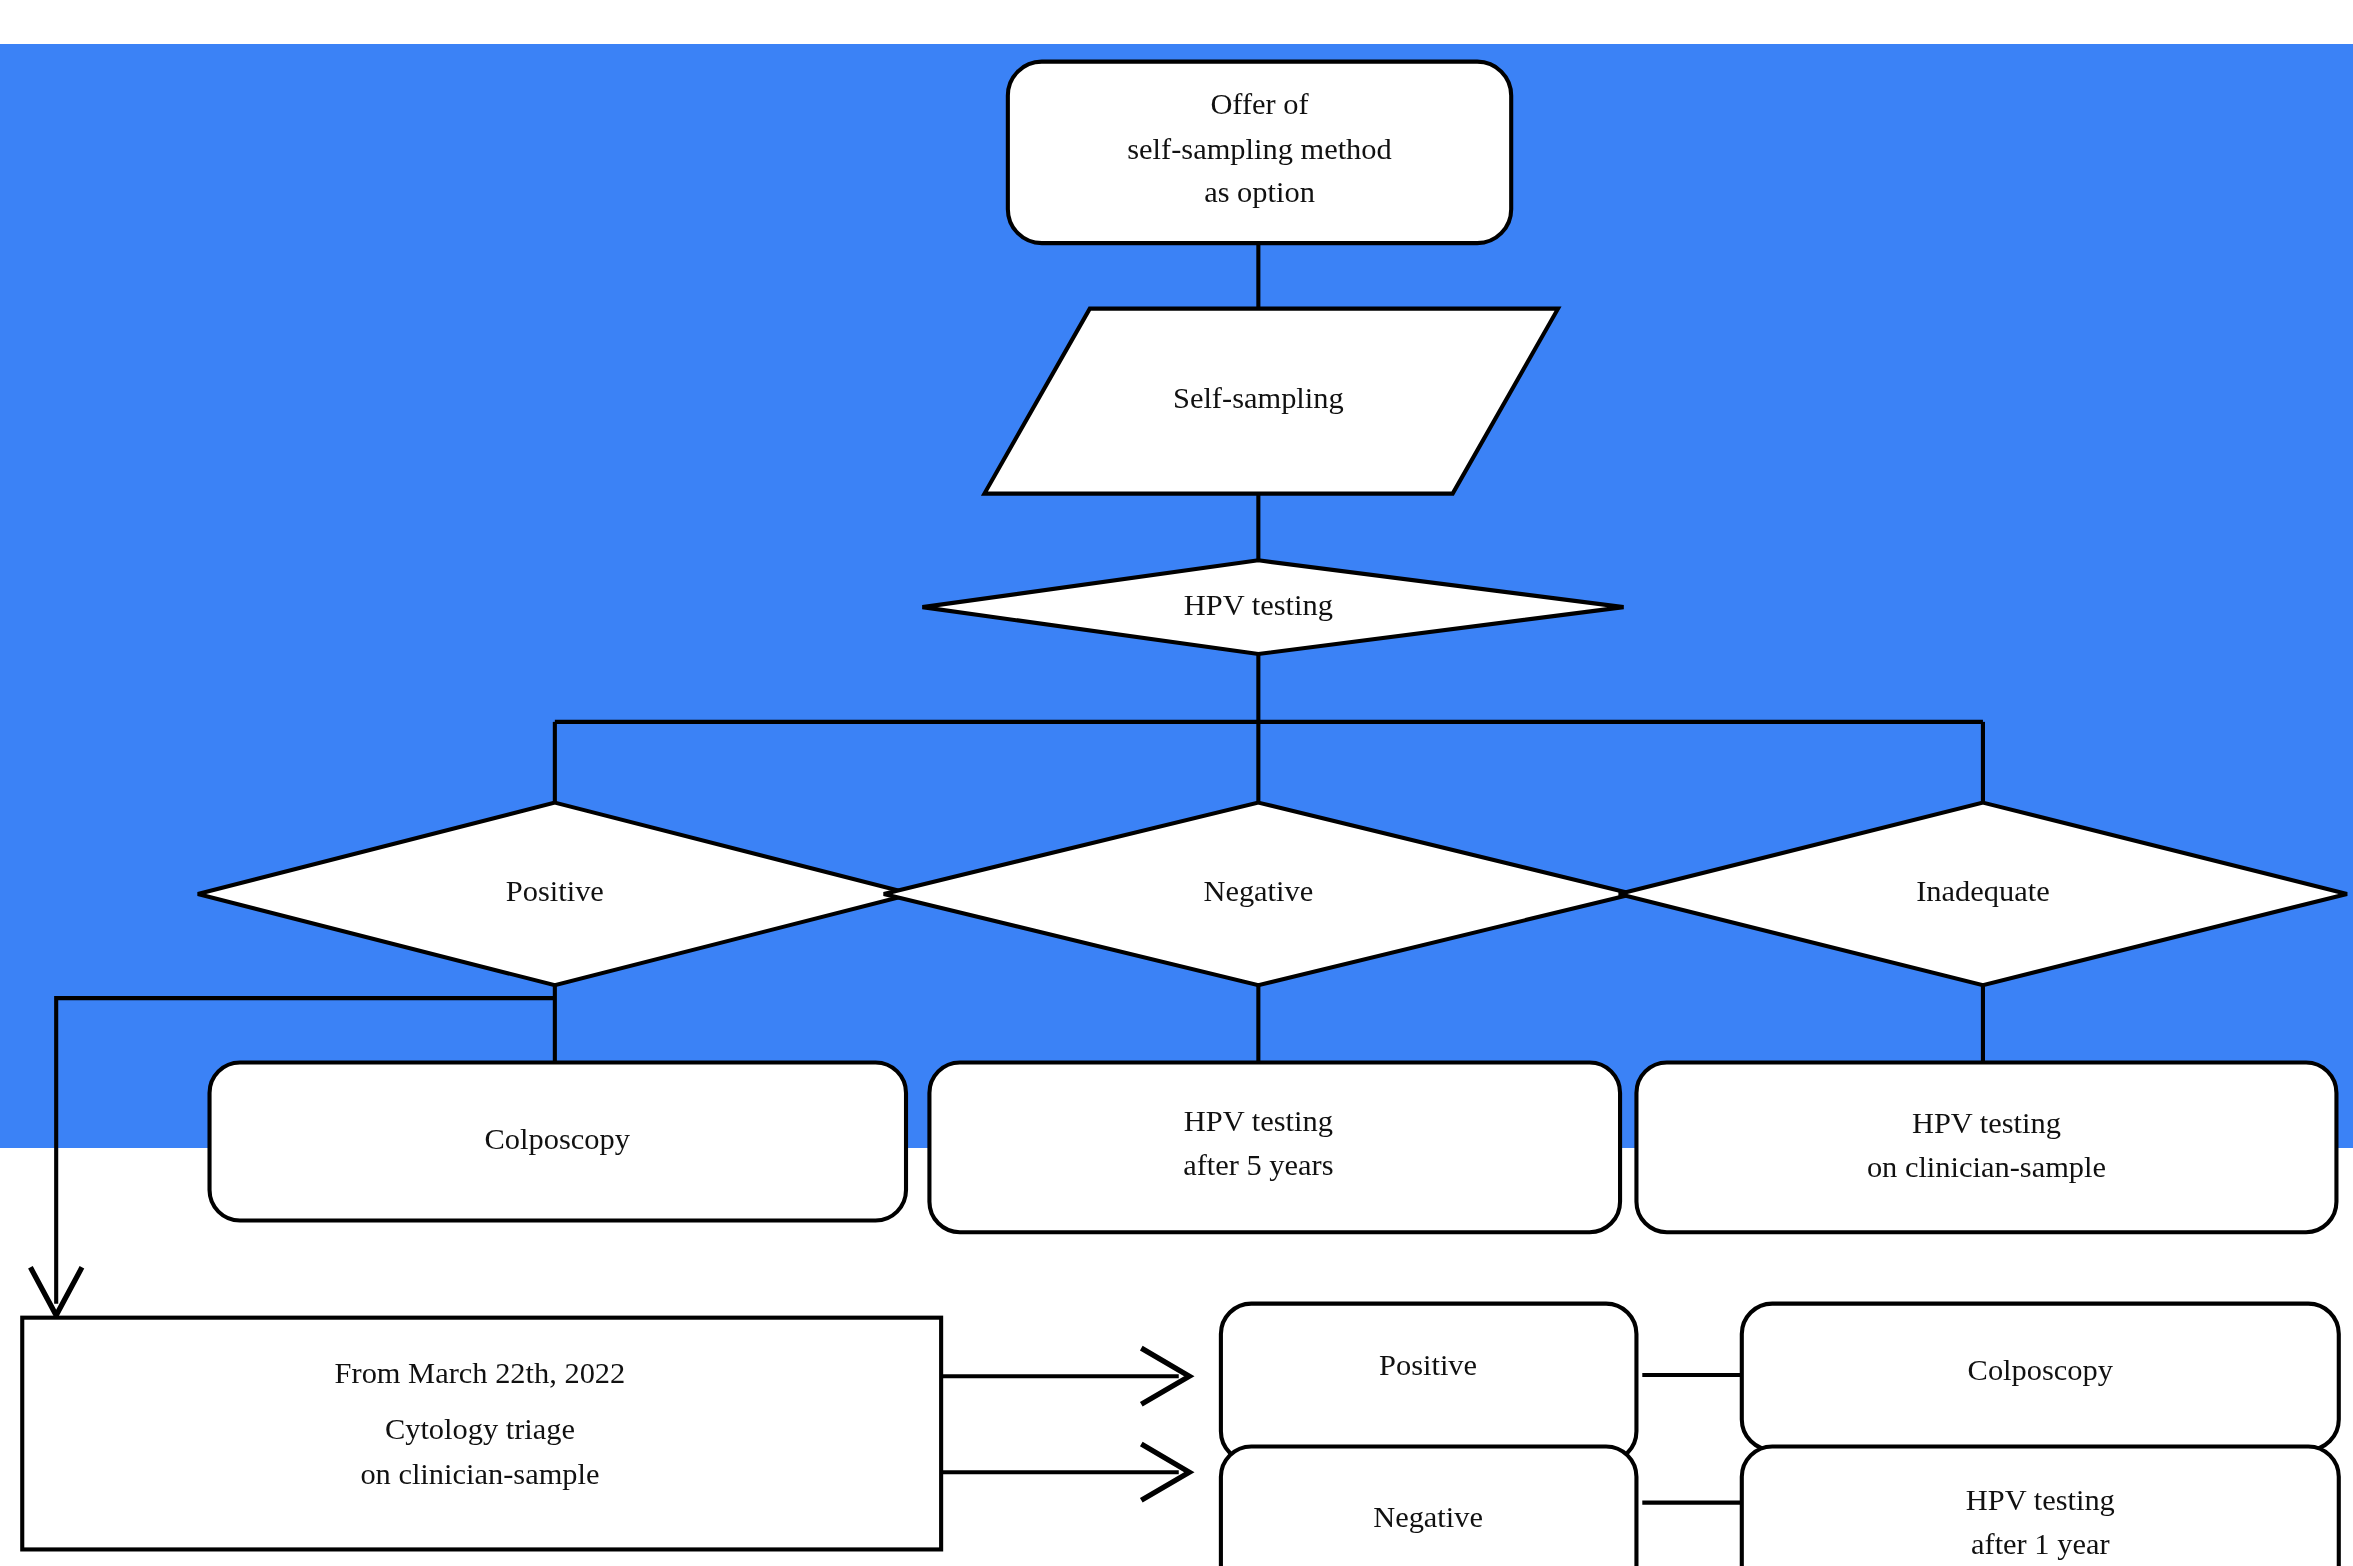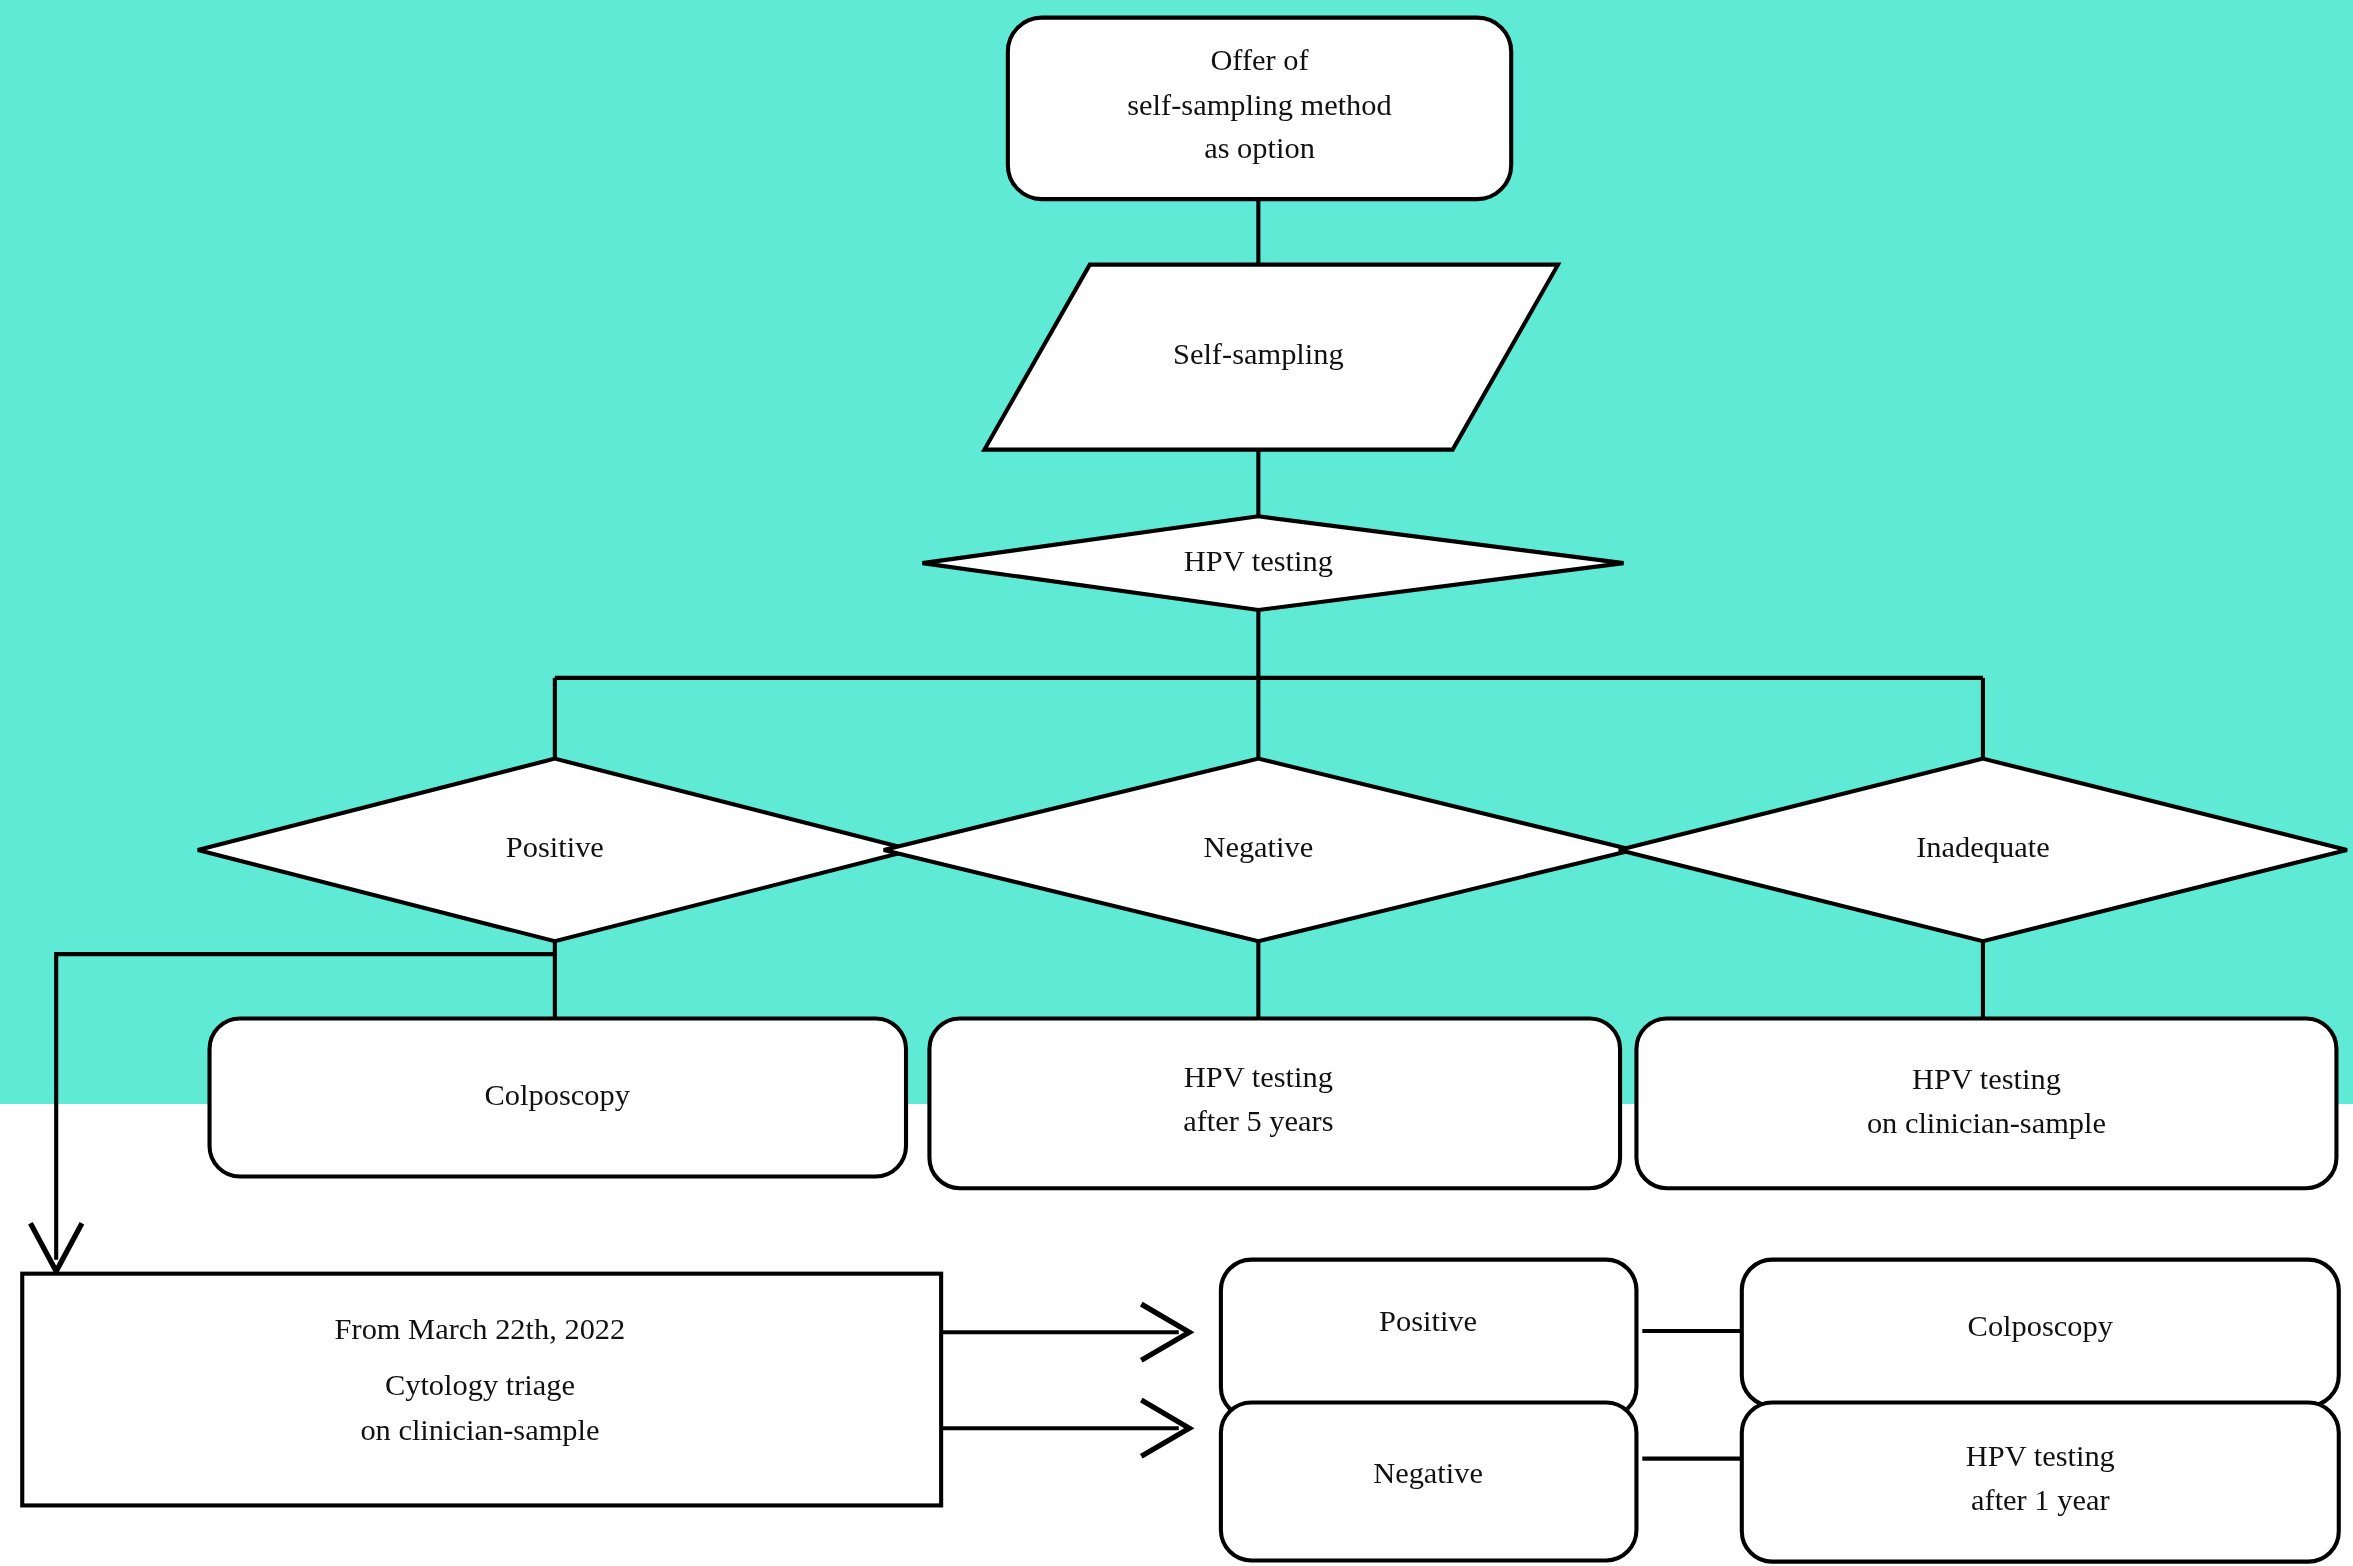--- a/index.html
+++ b/index.html
@@ -11,21 +11,22 @@
   body {
     width: 2354px;
     height: 1567px;
     overflow: hidden;
     font-family: "Liberation Serif", "DejaVu Serif", serif;
   }
   #flowchart-root {
     position: relative;
     width: 2354px;
     height: 1104px;
-    background: #5eead4;
+    background: #3b82f6;
+    margin-top: 44px;
   }
   svg#flow-svg {
     display: block;
     width: 2354px;
     height: 1567px;
   }
   .node-shape {
     fill: #ffffff;
     stroke: #000000;
     stroke-width: 7;

